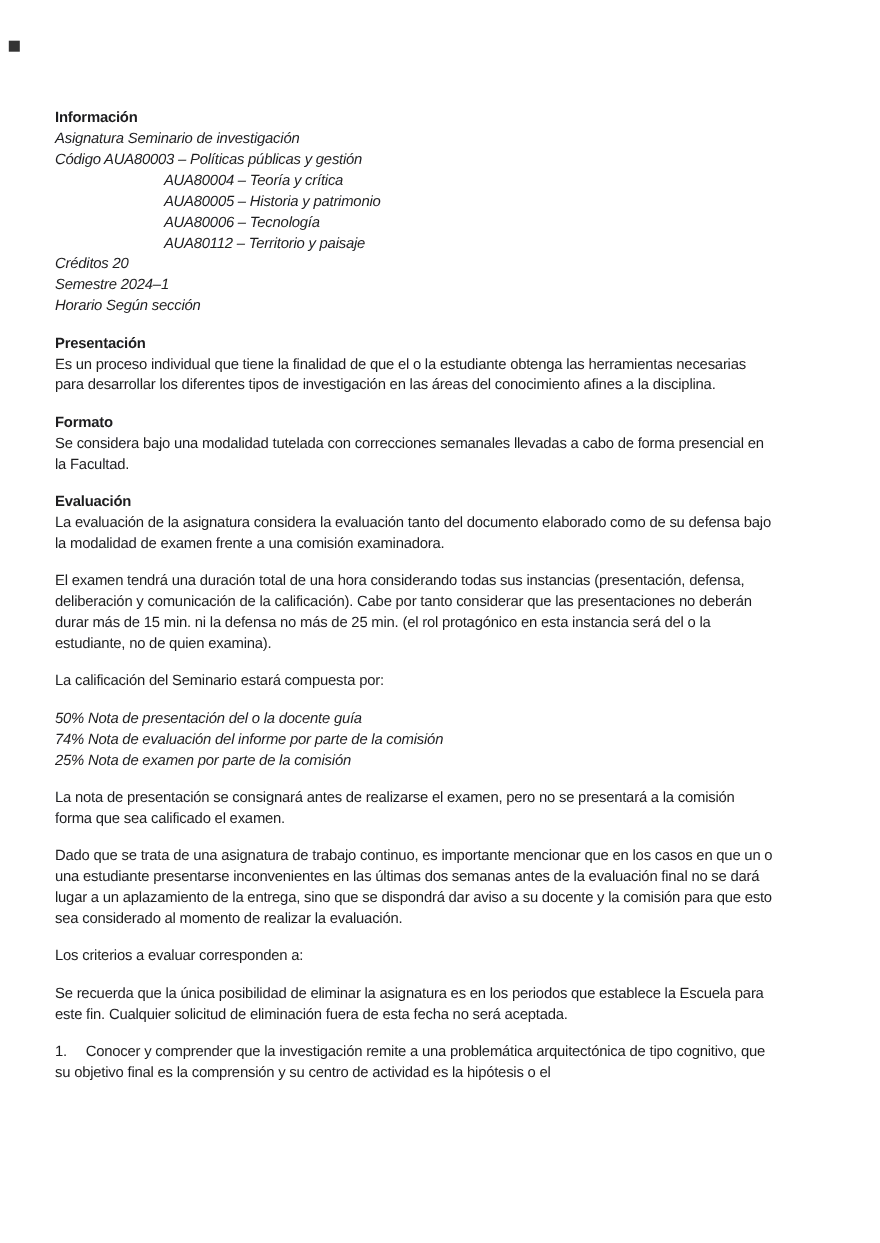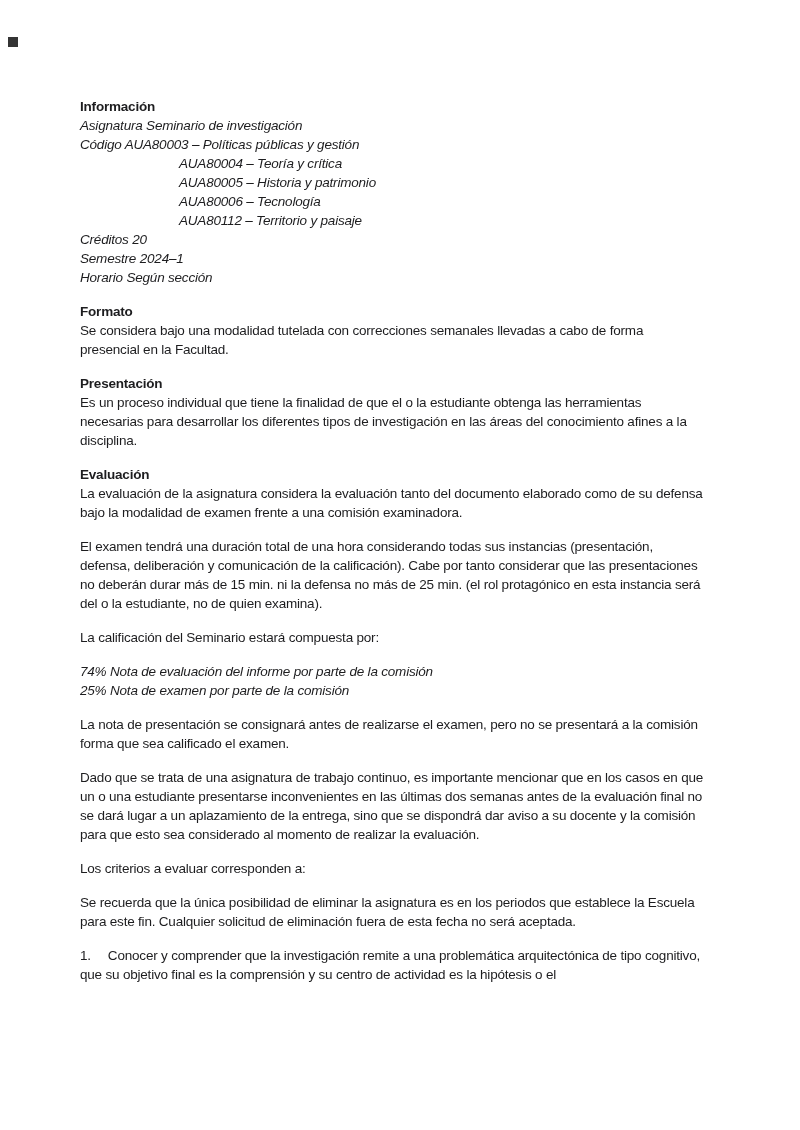--- a/index.html
+++ b/index.html
@@ -17,21 +17,21 @@
   }
   .corner-mark {
     position: absolute;
     left: 8px;
     top: 37px;
     width: 10px;
     height: 10px;
     background: #343434;
   }
   .content {
-    padding: 97px 96px 40px 80px;
+    padding: 97px 96px 40px 50px;
   }
   .section { margin-bottom: 15px; }
   .block { margin-bottom: 15px; }
   .section > .block:last-child { margin-bottom: 0; }
   .heading { font-weight: bold; }
   .line { white-space: normal; font-style: italic; }
   .indent { padding-left: 99px; }
   .num-gap { display: inline-block; width: 17px; }
 </style>
 </head>
@@ -50,36 +50,37 @@
       <div class="line indent">AUA80005 – Historia y patrimonio</div>
       <div class="line indent">AUA80006 – Tecnología</div>
       <div class="line indent">AUA80112 – Territorio y paisaje</div>
       <div class="line">Créditos 20</div>
       <div class="line">Semestre 2024–1</div>
       <div class="line">Horario Según sección</div>
     </div>
   </div>
 
   <div class="section">
-    <div class="heading">Formato</div>
-    <p class="block">Se considera bajo una modalidad tutelada con correcciones semanales llevadas a cabo de forma presencial en la Facultad.</p>
+    <div class="heading">Presentación</div>
+    <p class="block">Es un proceso individual que tiene la finalidad de que el o la estudiante obtenga las herramientas necesarias para desarrollar los diferentes tipos de investigación en las áreas del conocimiento afines a la disciplina.</p>
   </div>
 
   <div class="section">
-    <div class="heading">Presentación</div>
-    <p class="block">Es un proceso individual que tiene la finalidad de que el o la estudiante obtenga las herramientas necesarias para desarrollar los diferentes tipos de investigación en las áreas del conocimiento afines a la disciplina.</p>
+    <div class="heading">Formato</div>
+    <p class="block">Se considera bajo una modalidad tutelada con correcciones semanales llevadas a cabo de forma presencial en la Facultad.</p>
   </div>
 
   <div class="section">
     <div class="heading">Evaluación</div>
     <p class="block">La evaluación de la asignatura considera la evaluación tanto del documento elaborado como de su defensa bajo la modalidad de examen frente a una comisión examinadora.</p>
     <p class="block">El examen tendrá una duración total de una hora considerando todas sus instancias (presentación, defensa, deliberación y comunicación de la calificación). Cabe por tanto considerar que las presentaciones no deberán durar más de 15 min. ni la defensa no más de 25 min. (el rol protagónico en esta instancia será del o la estudiante, no de quien examina).</p>
     <p class="block">La calificación del Seminario estará compuesta por:</p>
 
     <div class="block">
+      <div class="line">50% Nota de presentación del o la docente guía</div>
       <div class="line">74% Nota de evaluación del informe por parte de la comisión</div>
       <div class="line">25% Nota de examen por parte de la comisión</div>
     </div>
 
     <p class="block">La nota de presentación se consignará antes de realizarse el examen, pero no se presentará a la comisión forma que sea calificado el examen.</p>
     <p class="block">Dado que se trata de una asignatura de trabajo continuo, es importante mencionar que en los casos en que un o una estudiante presentarse inconvenientes en las últimas dos semanas antes de la evaluación final no se dará lugar a un aplazamiento de la entrega, sino que se dispondrá dar aviso a su docente y la comisión para que esto sea considerado al momento de realizar la evaluación.</p>
     <p class="block">Los criterios a evaluar corresponden a:</p>
     <p class="block">Se recuerda que la única posibilidad de eliminar la asignatura es en los periodos que establece la Escuela para este fin. Cualquier solicitud de eliminación fuera de esta fecha no será aceptada.</p>
 
     <div class="block">

